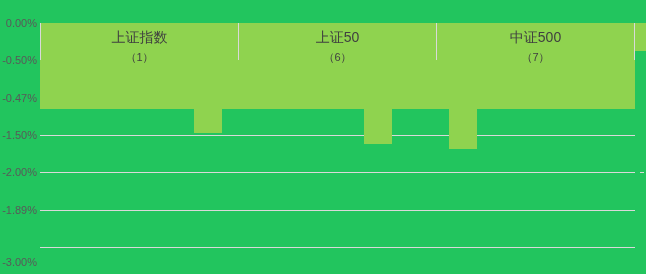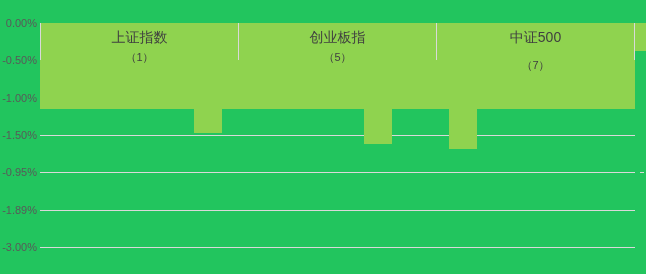--- a/index.html
+++ b/index.html
@@ -70,21 +70,20 @@
     position: relative;
     border-right: 1px solid #d9d9d9;
     box-sizing: border-box;
     display: flex;
     flex-direction: column;
     align-items: center;
     justify-content: flex-start;
   }
   .label-cell:last-child {
     border-right: none;
-    gap: 8px;
   }
   .label-cell .cat-name {
     font-size: 14px;
     color: #404040;
     line-height: 12px;
     margin-top: 8px;
     white-space: nowrap;
     z-index: 3;
     position: relative;
   }
@@ -121,25 +120,25 @@
   }
 </style>
 </head>
 <body>
 
 <div id="chart-root">
 
   <div class="y-tick-wrap">
     <div class="y-tick-label" style="top:0px;">0.00%</div>
     <div class="y-tick-label" style="top:37.33px;">-0.50%</div>
-    <div class="y-tick-label" style="top:74.66px;">-1.00%</div>
+    <div class="y-tick-label" style="top:74.66px;">-0.47%</div>
     <div class="y-tick-label" style="top:112px;text-align:right;">-1.50%</div>
-    <div class="y-tick-label" style="top:149.33px;">-0.95%</div>
+    <div class="y-tick-label" style="top:149.33px;">-2.00%</div>
     <div class="y-tick-label" style="top:186.66px;">-1.89%</div>
-    <div class="y-tick-label" style="top:224px;">-3.00%</div>
+    <div class="y-tick-label" style="top:239px;">-3.00%</div>
   </div>
 
   <div class="plot-area">
     <div class="gridline zero" style="top: 0px; background: rgb(217, 217, 217);"></div>
     <div class="gridline" style="top: 37.33px; background: rgb(217, 217, 217);"></div>
     <div class="gridline" style="top: 74.66px; background: rgb(217, 217, 217);"></div>
     <div class="gridline" style="top: 112px; background: rgb(217, 217, 217);"></div>
     <div class="gridline" style="top: 149.33px; background: rgb(217, 217, 217);"></div>
     <div class="gridline" style="top: 186.66px; background: rgb(217, 217, 217);"></div>
     <div class="gridline" style="top: 224px; background: rgb(217, 217, 217);"></div>
@@ -154,22 +153,22 @@
     <div class="bar" style="left: 493.5px; height: 27.63px; background: rgb(143, 211, 79);"></div>
     <div class="bar" style="left:578.5px; height:27.6px;"></div>
   </div>
 
   <div class="label-band">
     <div class="label-cell">
       <span class="cat-name">上证指数</span>
       <span class="cat-index">（1）</span>
     </div>
     <div class="label-cell">
-      <span class="cat-name">创业板指</span>
-      <span class="cat-index">（5）</span>
+      <span class="cat-name">上证50</span>
+      <span class="cat-index">（6）</span>
     </div>
     <div class="label-cell">
       <span class="cat-name">中证500</span>
       <span class="cat-index">（7）</span>
     </div>
   </div>
 
   <div class="right-edge-mark" style="top:172.3px;"></div>
 
 </div>

